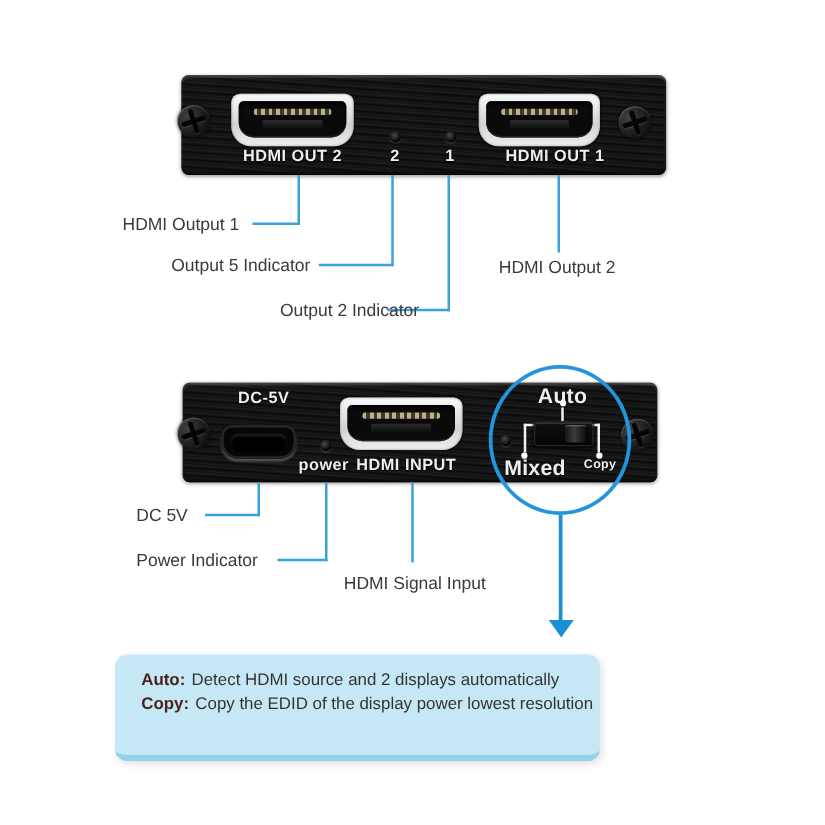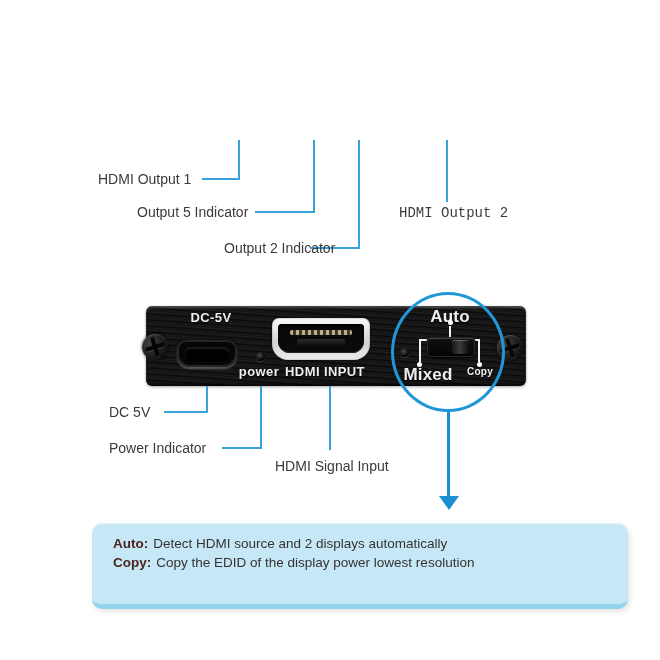--- a/index.html
+++ b/index.html
@@ -111,47 +111,74 @@
 
   .arrow-stem { position:absolute; left:447px; top:412px; width:3px; height:86px; background:#1b8fd2; }
   .arrow-head {
     position:absolute; left:439px; top:496px; width:0; height:0;
     border-left:10px solid transparent; border-right:10px solid transparent;
     border-top:14px solid #1b8fd2;
   }
 
   
   .info-box {
-    position:absolute; left:92px; top:523px; width:536px; height:86px;
+    position:absolute; left:92px; top:523px; width:388px; height:86px;
     background:#c6e8f6; border-radius:10px;
     border-bottom:5px solid #92d2ea;
     box-shadow: 2px 3px 5px rgba(0,0,0,0.10), inset 0 1px 0 rgba(255,255,255,0.5);
     padding:12px 20px 0 21px;
   }
   .info-line { font-size:13.5px; line-height:18.5px; color:#363232; white-space:nowrap; }
   .info-line .term { font-weight:bold; color:#4b241d; margin-right:5px; }
 </style>
 </head>
 <body>
 
 <div class="canvas">
 
+  <div class="panel panel-top">
+    <div class="screw" style="left:-3px; top:24px;"></div>
+    <div class="screw" style="left:350px; top:25px;"></div>
+
+    <div class="hdmi-port" style="left:40px; top:15px; width:98px; height:42px;">
+      <div class="hdmi-outer"></div>
+      <div class="hdmi-inner">
+        <div class="hdmi-pins"></div>
+        <div class="hdmi-tongue"></div>
+      </div>
+    </div>
+    <div class="hdmi-port" style="left:238px; top:15px; width:97px; height:42px;">
+      <div class="hdmi-outer"></div>
+      <div class="hdmi-inner">
+        <div class="hdmi-pins"></div>
+        <div class="hdmi-tongue"></div>
+      </div>
+    </div>
+
+    <div class="led-hole" style="left:167px; top:45px;"></div>
+    <div class="led-hole" style="left:211px; top:45px;"></div>
+
+    <div class="panel-text" style="left:19px; top:57px; width:140px;">HDMI OUT 2</div>
+    <div class="panel-text" style="left:163px; top:57px; width:16px;">2</div>
+    <div class="panel-text" style="left:207px; top:57px; width:16px;">1</div>
+    <div class="panel-text" style="left:229px; top:57px; width:140px;">HDMI OUT 1</div>
+  </div>
 
   <div class="cline" style="left:238px; top:140px; width:2px; height:40px;"></div>
   <div class="cline" style="left:202px; top:178px; width:38px; height:2px;"></div>
   <div class="cline" style="left:313px; top:140px; width:2px; height:73px;"></div>
   <div class="cline" style="left:255px; top:211px; width:60px; height:2px;"></div>
   <div class="cline" style="left:358px; top:140px; width:2px; height:109px;"></div>
   <div class="cline" style="left:310px; top:247px; width:50px; height:2px;"></div>
   <div class="cline" style="left:446px; top:140px; width:2px; height:62px;"></div>
 
   <div class="label" style="left:98px; top:171px;">HDMI Output 1</div>
   <div class="label" style="left:137px; top:204px;">Output 5 Indicator</div>
   <div class="label" style="left:192px; top:240px;margin-left:32px;">Output 2 Indicator</div>
-  <div class="label" style="left:399px; top:205px;font-family:Liberation Mono, monospace;">HDMI Output 2</div>
+  <div class="label" style="left:399px; top:205px;">HDMI Output 2</div>
 
   <div class="panel panel-bottom">
     <div class="screw" style="left:-4px; top:28px;"></div>
     <div class="screw" style="left:351px; top:29px;"></div>
 
     <div class="panel-text" style="left:30px; top:4px; width:70px;">DC-5V</div>
 
     <div class="micro-usb"></div>
 
     <div class="led-hole" style="left:110px; top:46px;"></div>

